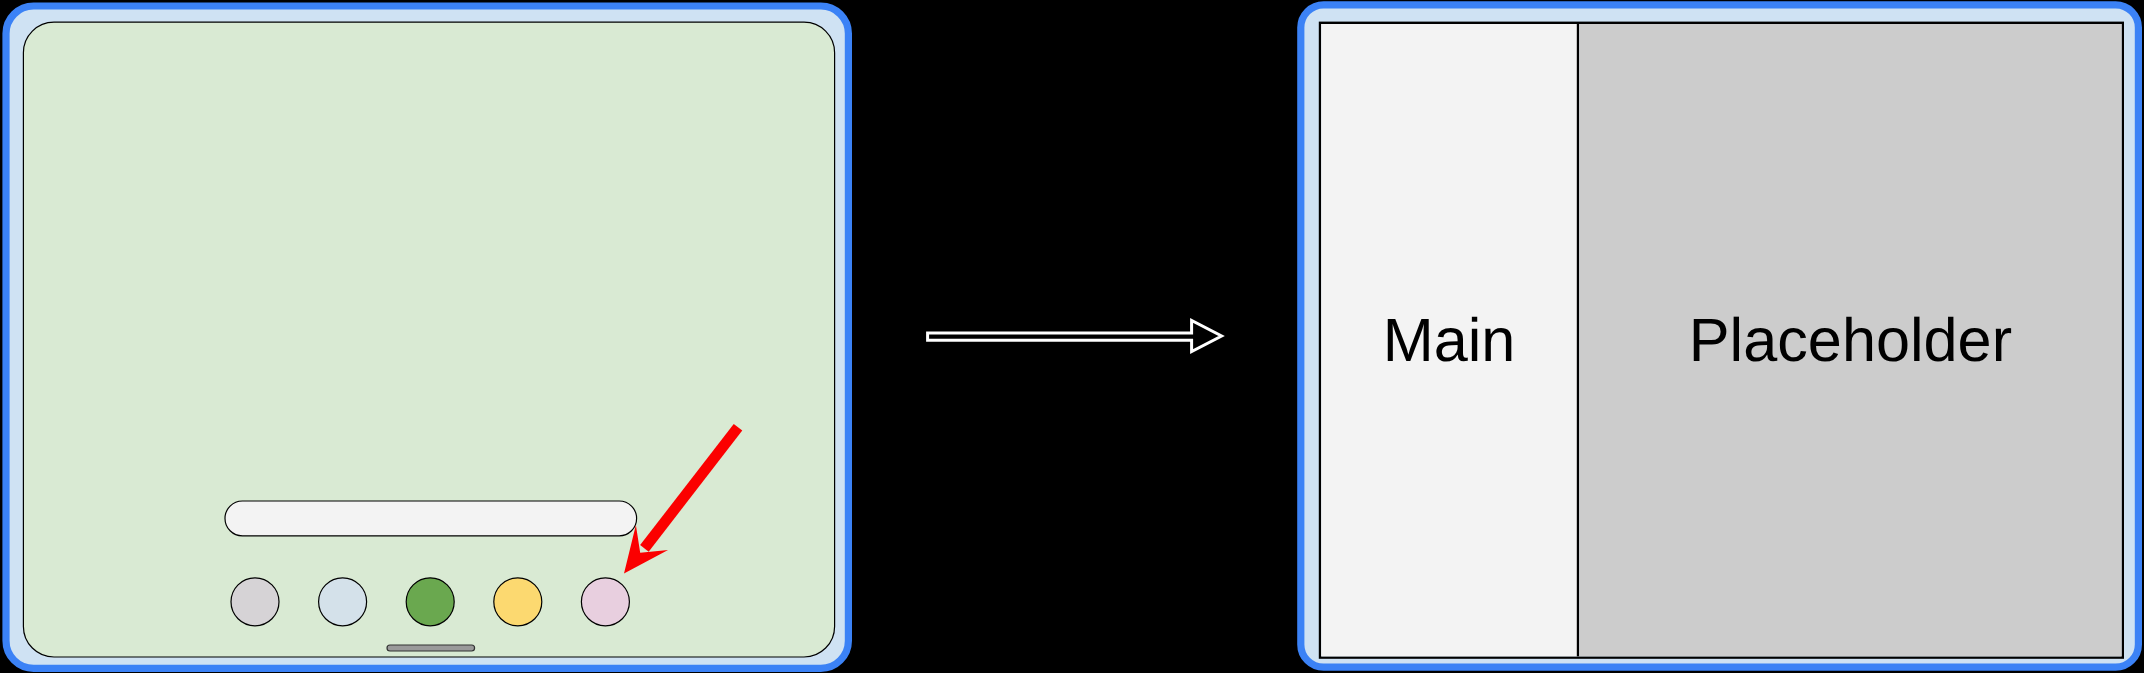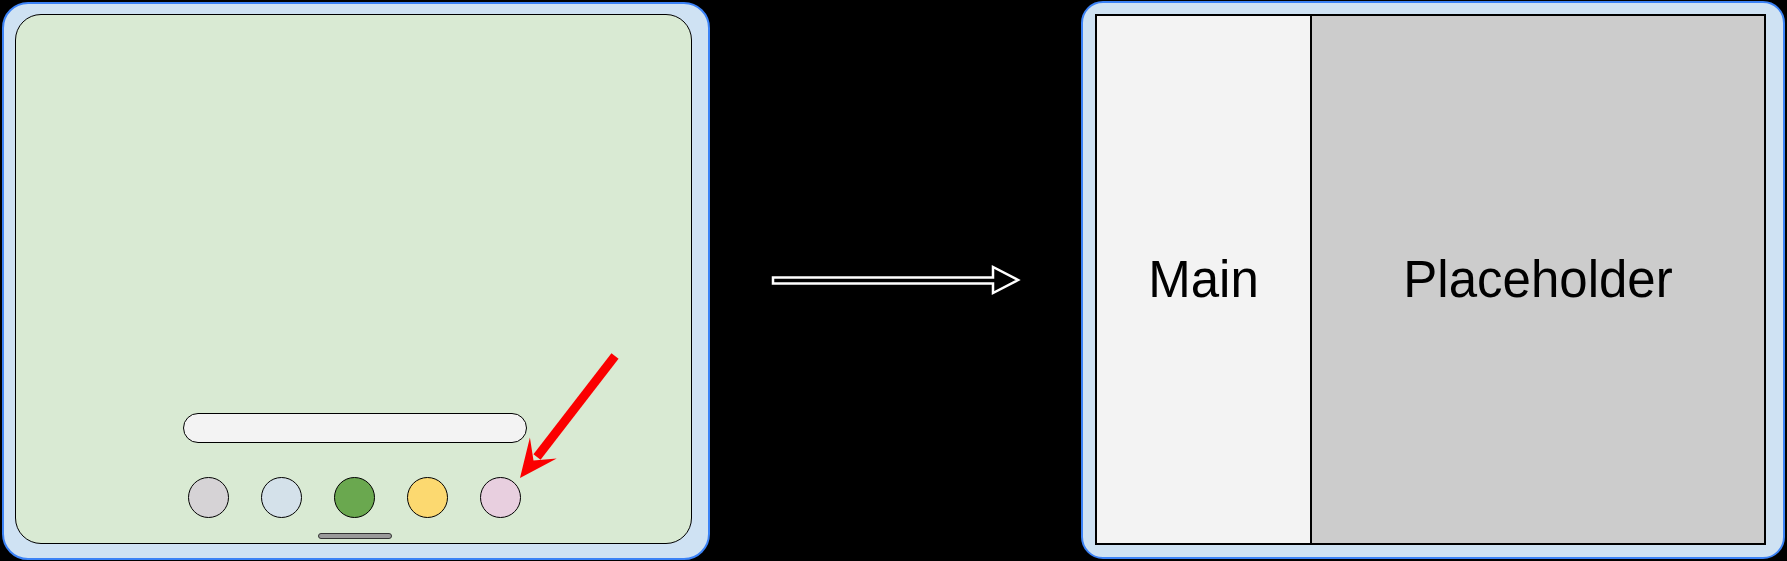--- a/index.html
+++ b/index.html
@@ -7,21 +7,21 @@
     width:1787px;height:561px;
     background:#000;
     position:relative;
     overflow:hidden;
     font-family:"Liberation Sans", sans-serif;
   }
   
   .tablet{
     position:absolute;
     background:#cfe2f3;
-    border:2px solid #3b82f6;
+    border:6px solid #3b82f6;
     box-sizing:border-box;
   }
   .tablet.before{
     left:2px;top:2px;width:708px;height:558px;
     border-radius:26px;
   }
   .screen-home{
     position:absolute;left:11px;top:10px;width:677px;height:530px;
     box-sizing:border-box;
     background:#d9ead3;

